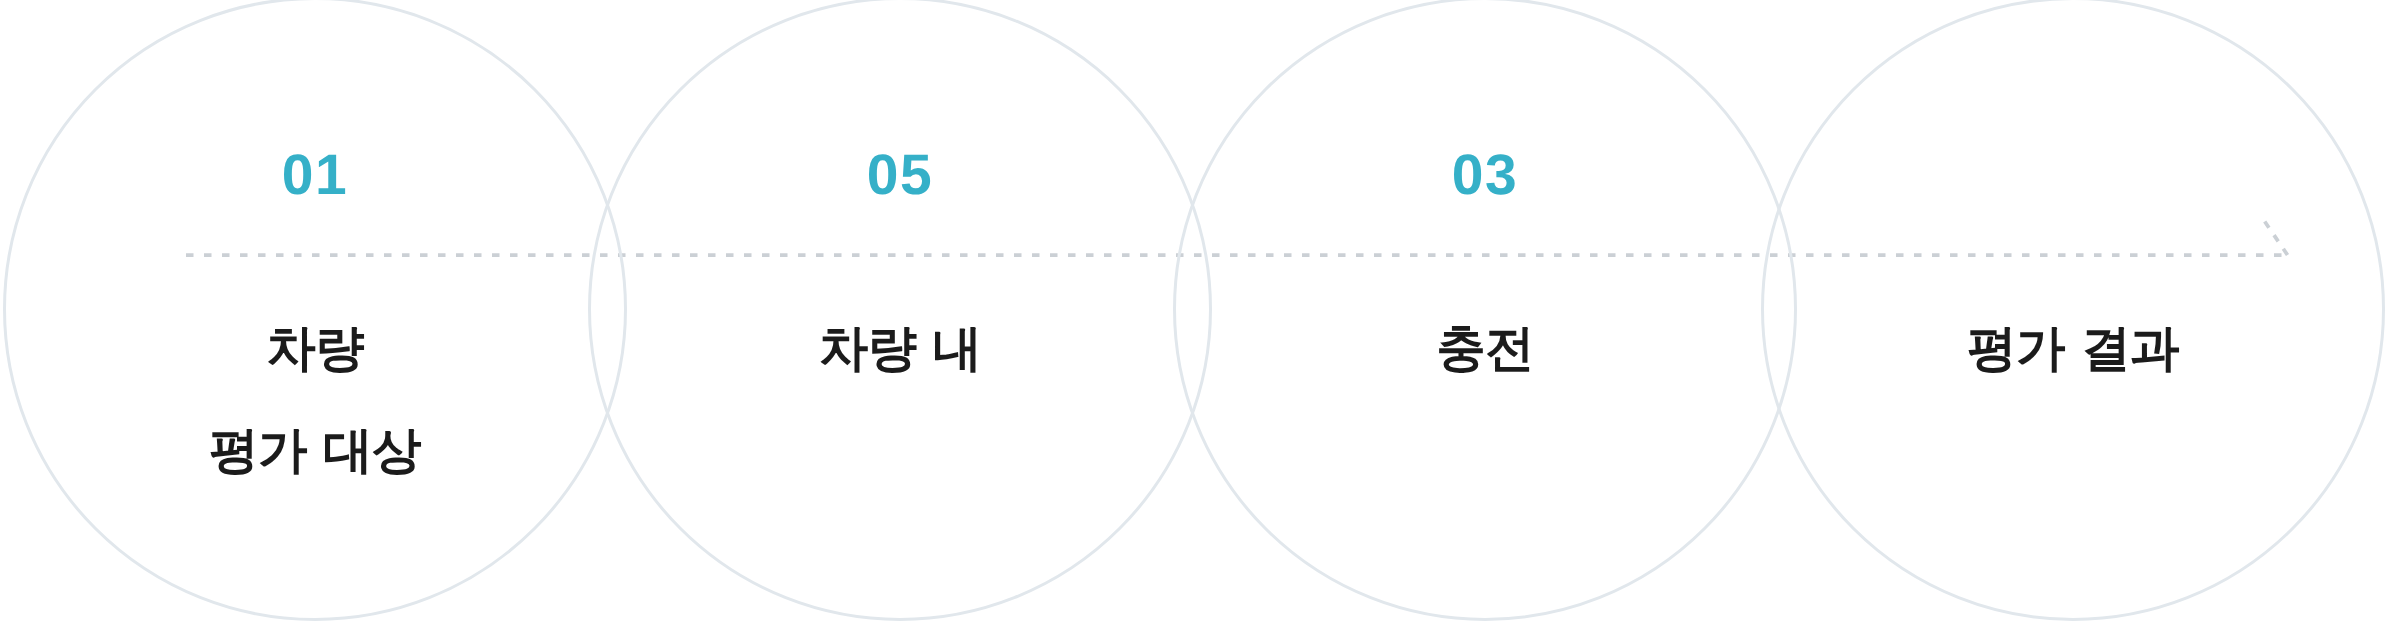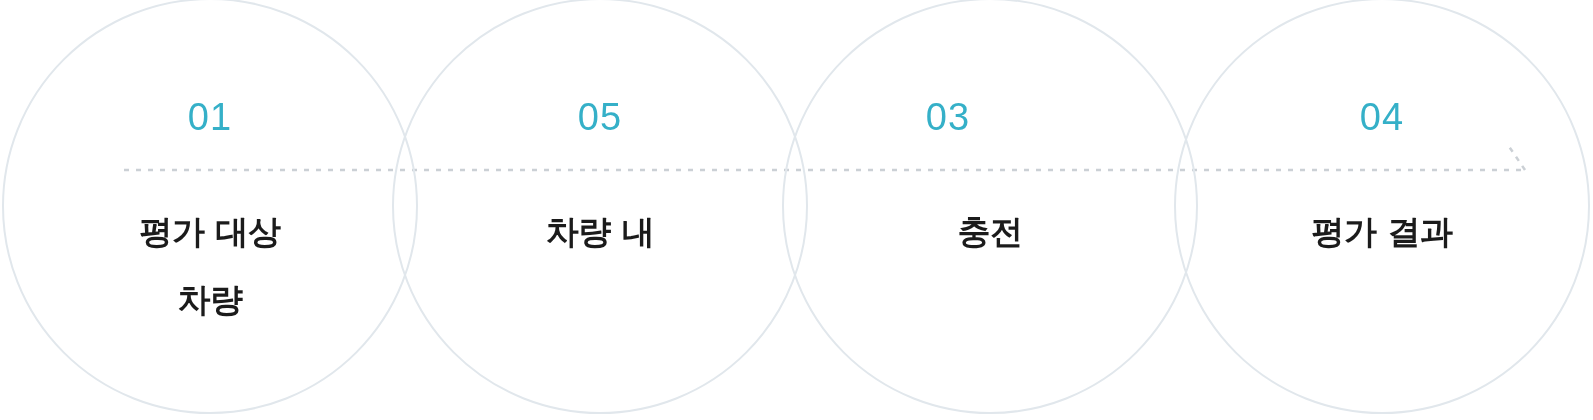--- a/index.html
+++ b/index.html
@@ -6,21 +6,21 @@
     body { width: 1593px; height: 420px; position: relative; overflow: hidden;
            font-family: "DejaVu Sans", "Liberation Sans", sans-serif; }
     .stage { position: absolute; left: 0; top: 0; width: 1593px; height: 420px; }
     .circle {
       position: absolute; top: -2px; width: 416px; height: 416px;
       border: 2px solid #e1e7ec; border-radius: 50%; box-sizing: border-box;
       background: transparent;
     }
     .step-num {
       position: absolute; top: 96px; width: 416px; text-align: center;
-      font-size: 38px; font-weight: normal; color: #35b0c8; letter-spacing: 1px;
+      font-size: 38px; font-weight: bold; color: #35b0c8; letter-spacing: 1px;
       font-family: "Liberation Sans", sans-serif;
     }
     .step-label {
       position: absolute; top: 198px; width: 416px; text-align: center;
       font-size: 33px; font-weight: bold; color: #1b1b1b; line-height: 68px;
       letter-spacing: -0.5px;
     }
     .step-label span { display: block; }
     svg.flow { position: absolute; left: 0; top: 0; pointer-events: none; }
   </style>
@@ -30,35 +30,34 @@
 <div class="stage">
 
   <svg class="flow" width="1593" height="420">
     <line x1="124" y1="170" x2="1525" y2="170" stroke="#cbd0d5" stroke-width="2.5" stroke-dasharray="5,7"></line>
     <line x1="1525" y1="170" x2="1508" y2="145" stroke="#cbd0d5" stroke-width="2.5" stroke-dasharray="5,6"></line>
   </svg>
 
   <div class="circle" style="left:2px;"></div>
   <div class="step-num" style="left:2px;">01</div>
   <div class="step-label" style="left:2px;">
+    <span>차량</span>
     <span>평가 대상</span>
-    <span>차량</span>
   </div>
 
   <div class="circle" style="left:392px;"></div>
   <div class="step-num" style="left:392px;">05</div>
   <div class="step-label" style="left:392px;">
     <span>차량 내</span>
   </div>
 
   <div class="circle" style="left:782px;"></div>
-  <div class="step-num" style="left:740px;">03</div>
+  <div class="step-num" style="left:782px;">03</div>
   <div class="step-label" style="left:782px;">
     <span>충전</span>
   </div>
 
   <div class="circle" style="left:1174px;"></div>
-  <div class="step-num" style="left:1174px;">04</div>
   <div class="step-label" style="left:1174px;">
     <span>평가 결과</span>
   </div>
 
 </div>
 
 </body></html>

